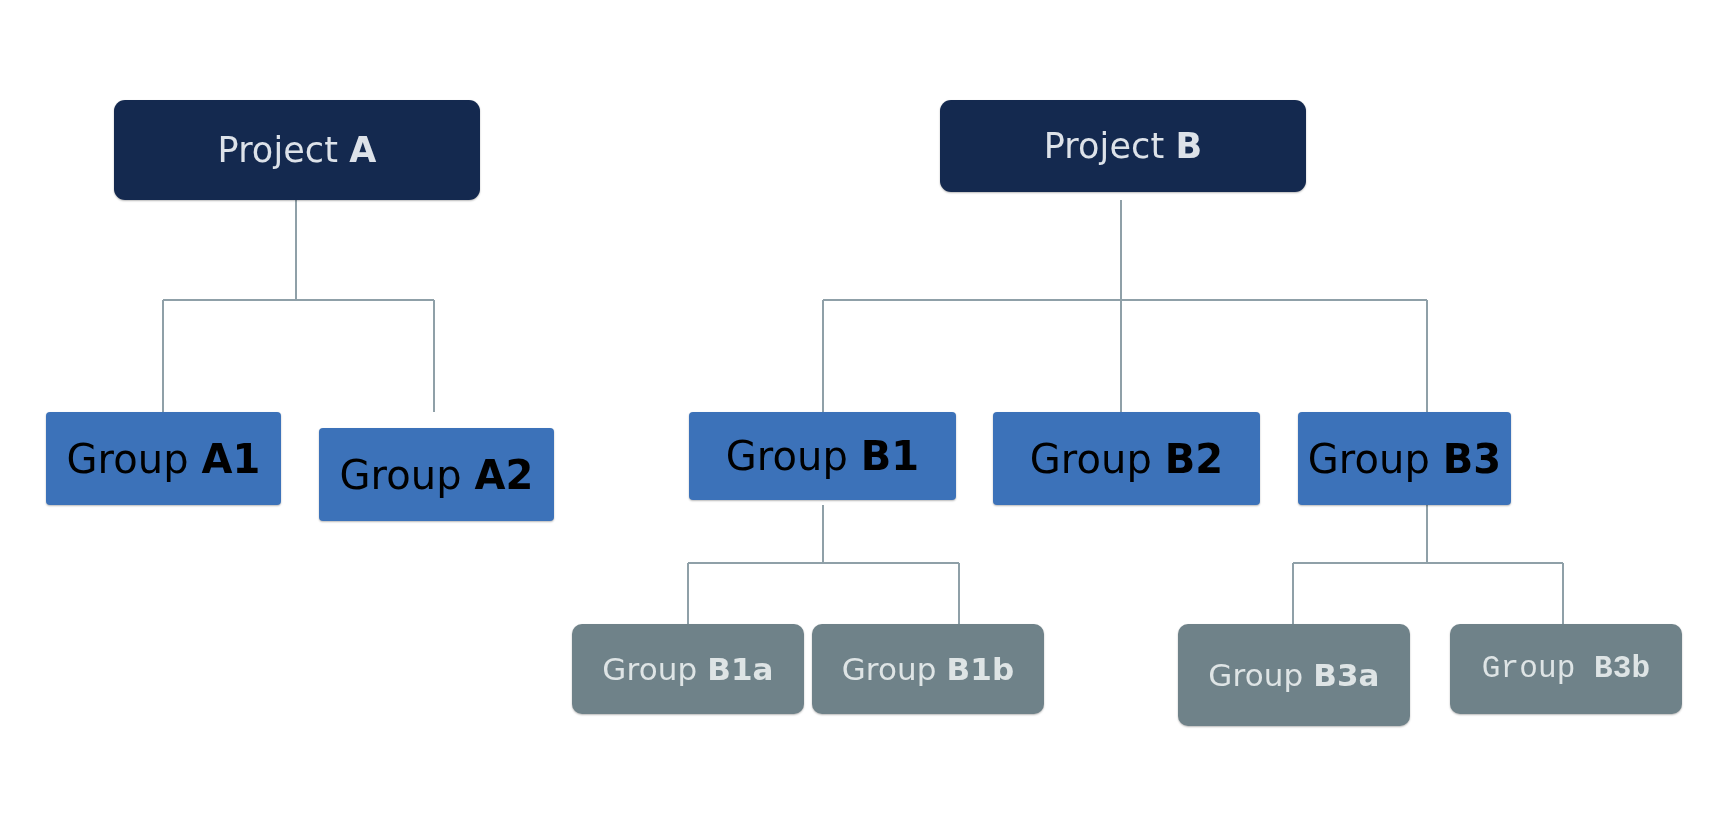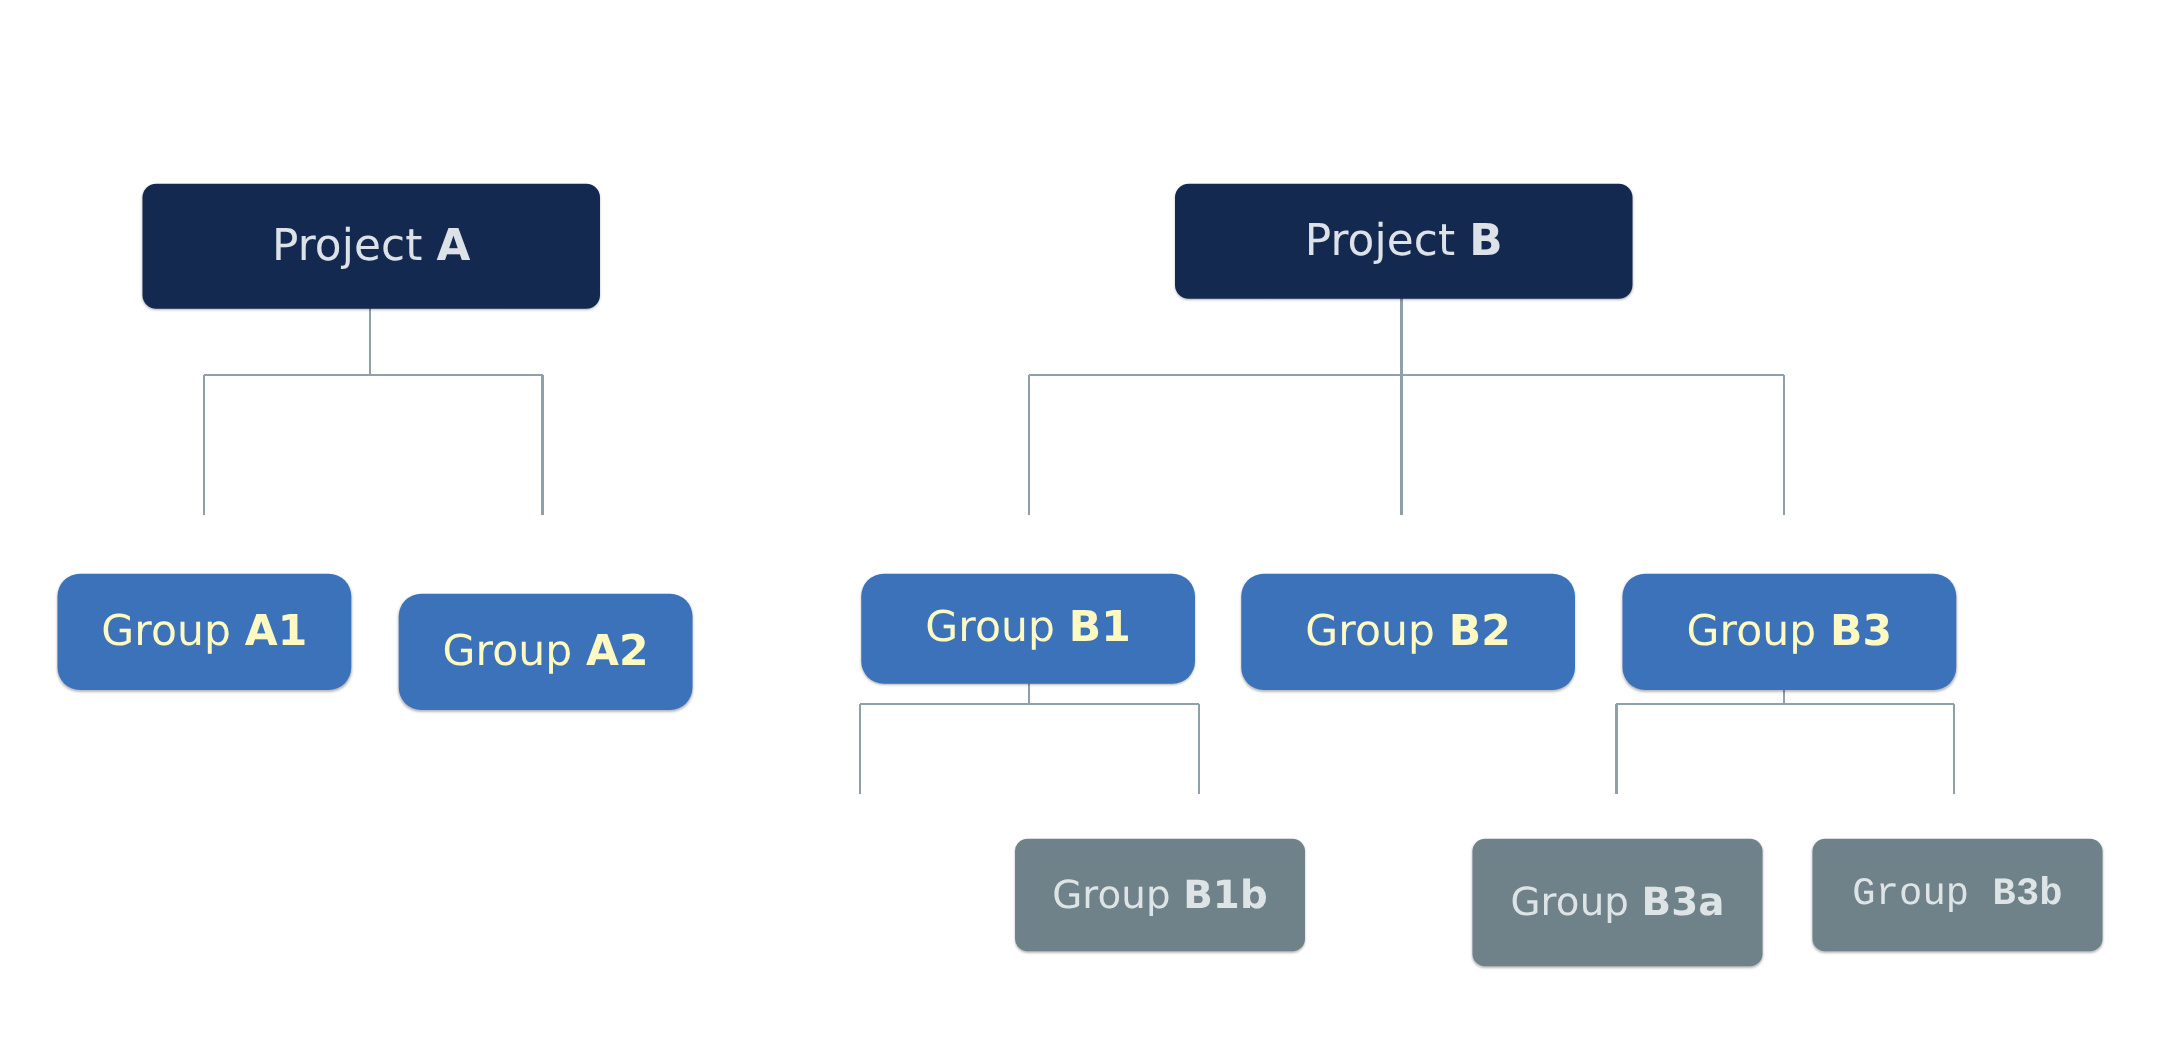--- a/index.html
+++ b/index.html
@@ -30,42 +30,41 @@
     box-sizing: border-box;
     display: flex;
     align-items: center;
     justify-content: center;
     text-align: left;
     border-radius: 10px;
     color: #dfe3e8;
     white-space: nowrap;
     letter-spacing: 0.1px;
     box-shadow: 0 1px 2px rgba(0,0,0,0.28);
-    margin-top: 47px;
   }
   .node .label {
     display: inline-block;
     line-height: 1.05;
   }
   .node .label .b {
     font-weight: bold;
   }
   .level-project {
     background: #14294f;
     font-size: 35px;
     font-weight: 400;
     color: #dde2e9;
     border-radius: 11px;
   }
   .level-group {
     background: #3c72b9;
-    font-size: 34px;
+    font-size: 40px;
     font-weight: 400;
-    color: #fef9c3;
-    border-radius: 18px;
+    color: #000000;
+    border-radius: 4px;
   }
   .level-sub {
     background: #6f8289;
     font-size: 31px;
     font-weight: 400;
     color: #dee4e5;
     border-radius: 10px;
   }
 </style>
 </head>
@@ -116,24 +115,27 @@
   </div>
 
   <div class="node level-group" style="left:689px; top:412px; width:267px; height:88px;">
     <span class="label"><span>Group </span><span class="b">B1</span></span>
   </div>
 
   <div class="node level-group" style="left:993px; top:412px; width:267px; height:93px;">
     <span class="label"><span>Group </span><span class="b">B2</span></span>
   </div>
 
-  <div class="node level-group" style="left:1298px; top:412px; width:267px; height:93px;">
+  <div class="node level-group" style="left:1298px; top:412px; width:213px; height:93px;">
     <span class="label"><span>Group </span><span class="b">B3</span></span>
   </div>
 
+  <div class="node level-sub" style="left:572px; top:624px; width:232px; height:90px;">
+    <span class="label"><span>Group </span><span class="b">B1a</span></span>
+  </div>
 
   <div class="node level-sub" style="left:812px; top:624px; width:232px; height:90px;">
     <span class="label"><span>Group </span><span class="b">B1b</span></span>
   </div>
 
   <div class="node level-sub" style="left:1178px; top:624px; width:232px; height:102px;">
     <span class="label"><span>Group </span><span class="b">B3a</span></span>
   </div>
 
   <div class="node level-sub" style="left:1450px; top:624px; width:232px; height:90px;font-family:Liberation Mono, monospace;">

